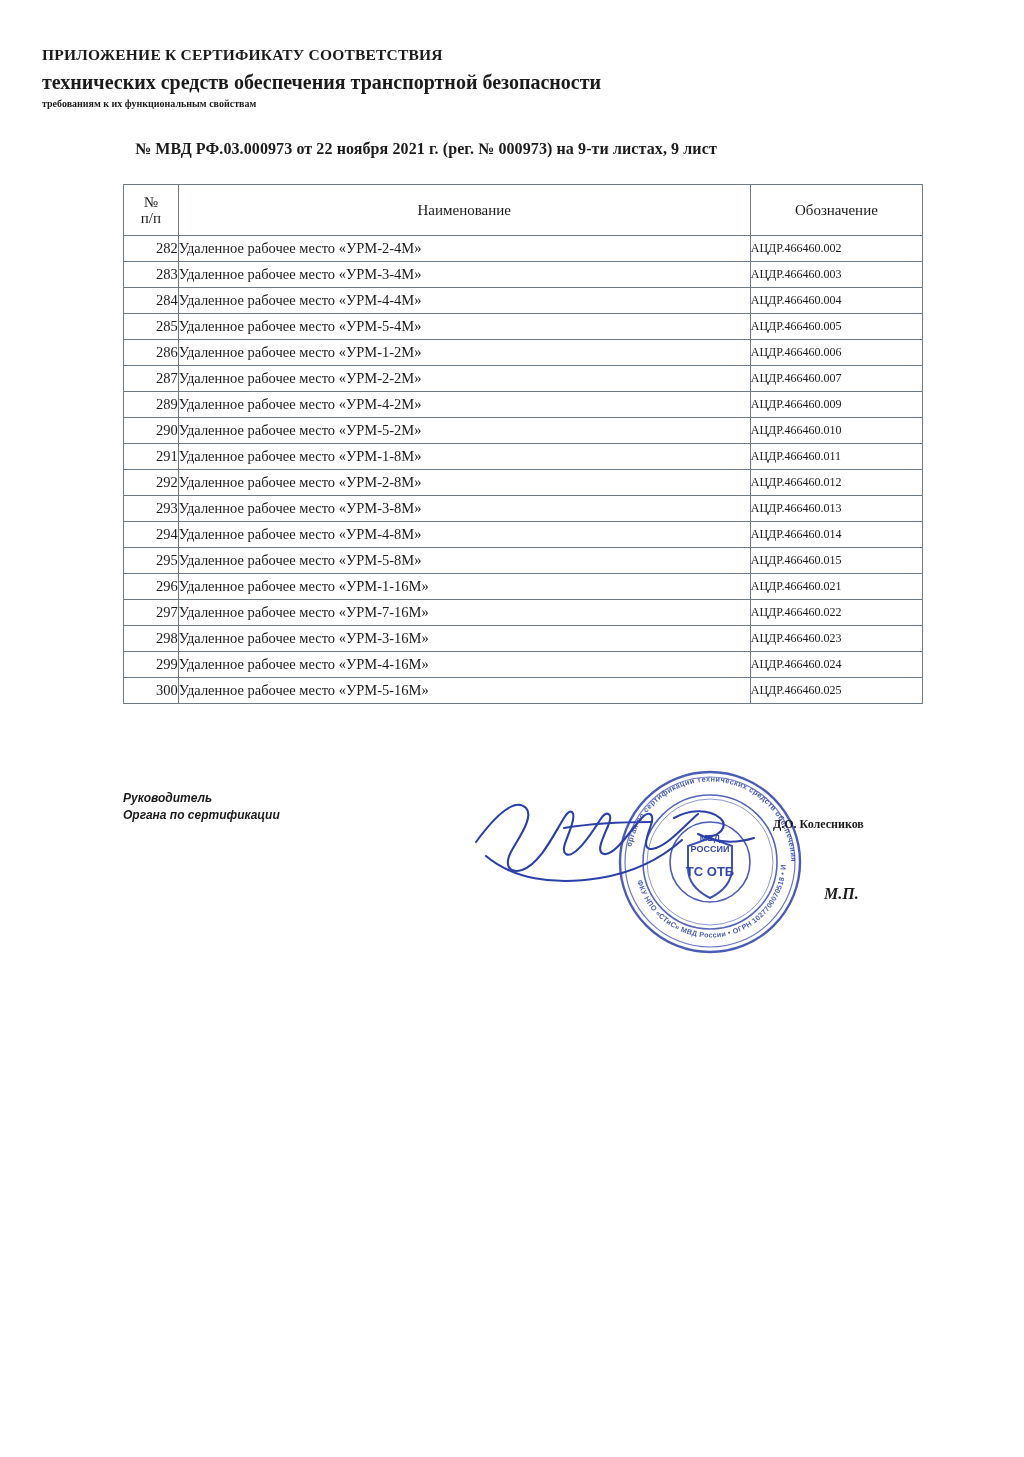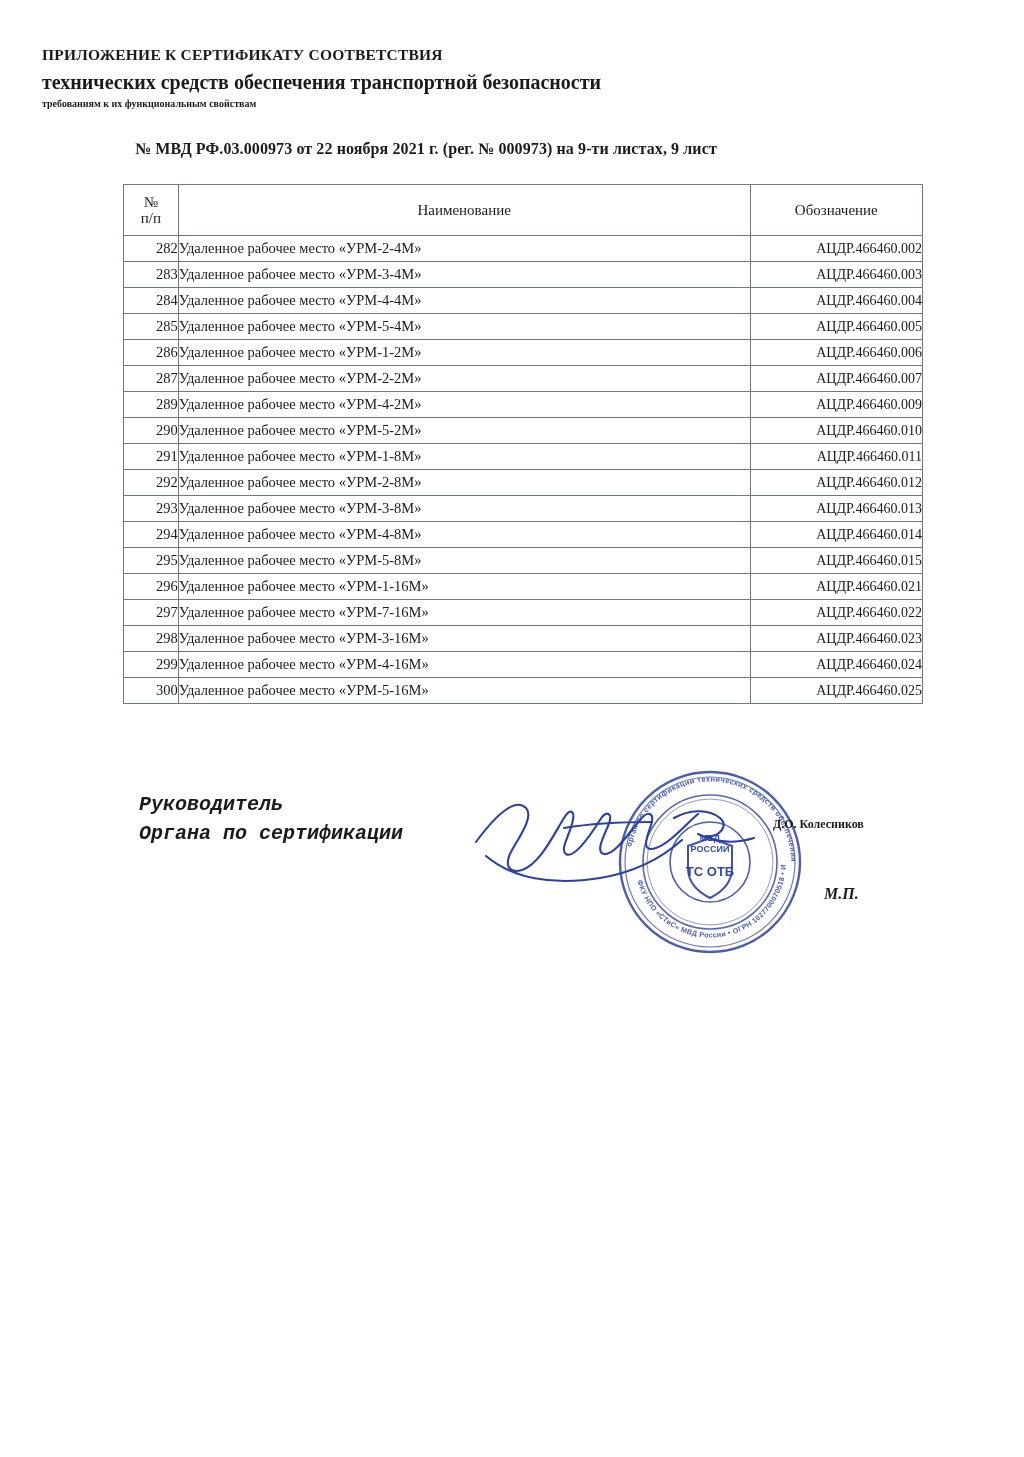--- a/index.html
+++ b/index.html
@@ -90,39 +90,38 @@
     text-align: right;
     font-size: 14.5px;
   }
   td.c-name {
     padding-left: 9px;
     font-size: 14.5px;
     white-space: nowrap;
     margin-top: 26px;
   }
   td.c-desig {
-    text-align: right;
-    font-size: 14px;
+    text-align: left;
+    font-size: 12px;
   }
 
   
   .sign-block {
     position: absolute;
     left: 123px;
     top: 790px;
     width: 830px;
     height: 180px;
   }
   .sign-role {
-    font-family: Liberation Mono, monospace;
+    font-family: Liberation Sans, sans-serif;
     font-style: italic;
     font-weight: bold;
-    font-size: 20px;
+    font-size: 12px;
     line-height: 1.45;
-    margin-left: 16px;
   }
   .sign-name {
     position: absolute;
     left: 650px;
     top: 27px;
     font-weight: bold;
     font-size: 12px;
     white-space: nowrap;
   }
   .sign-mp {

